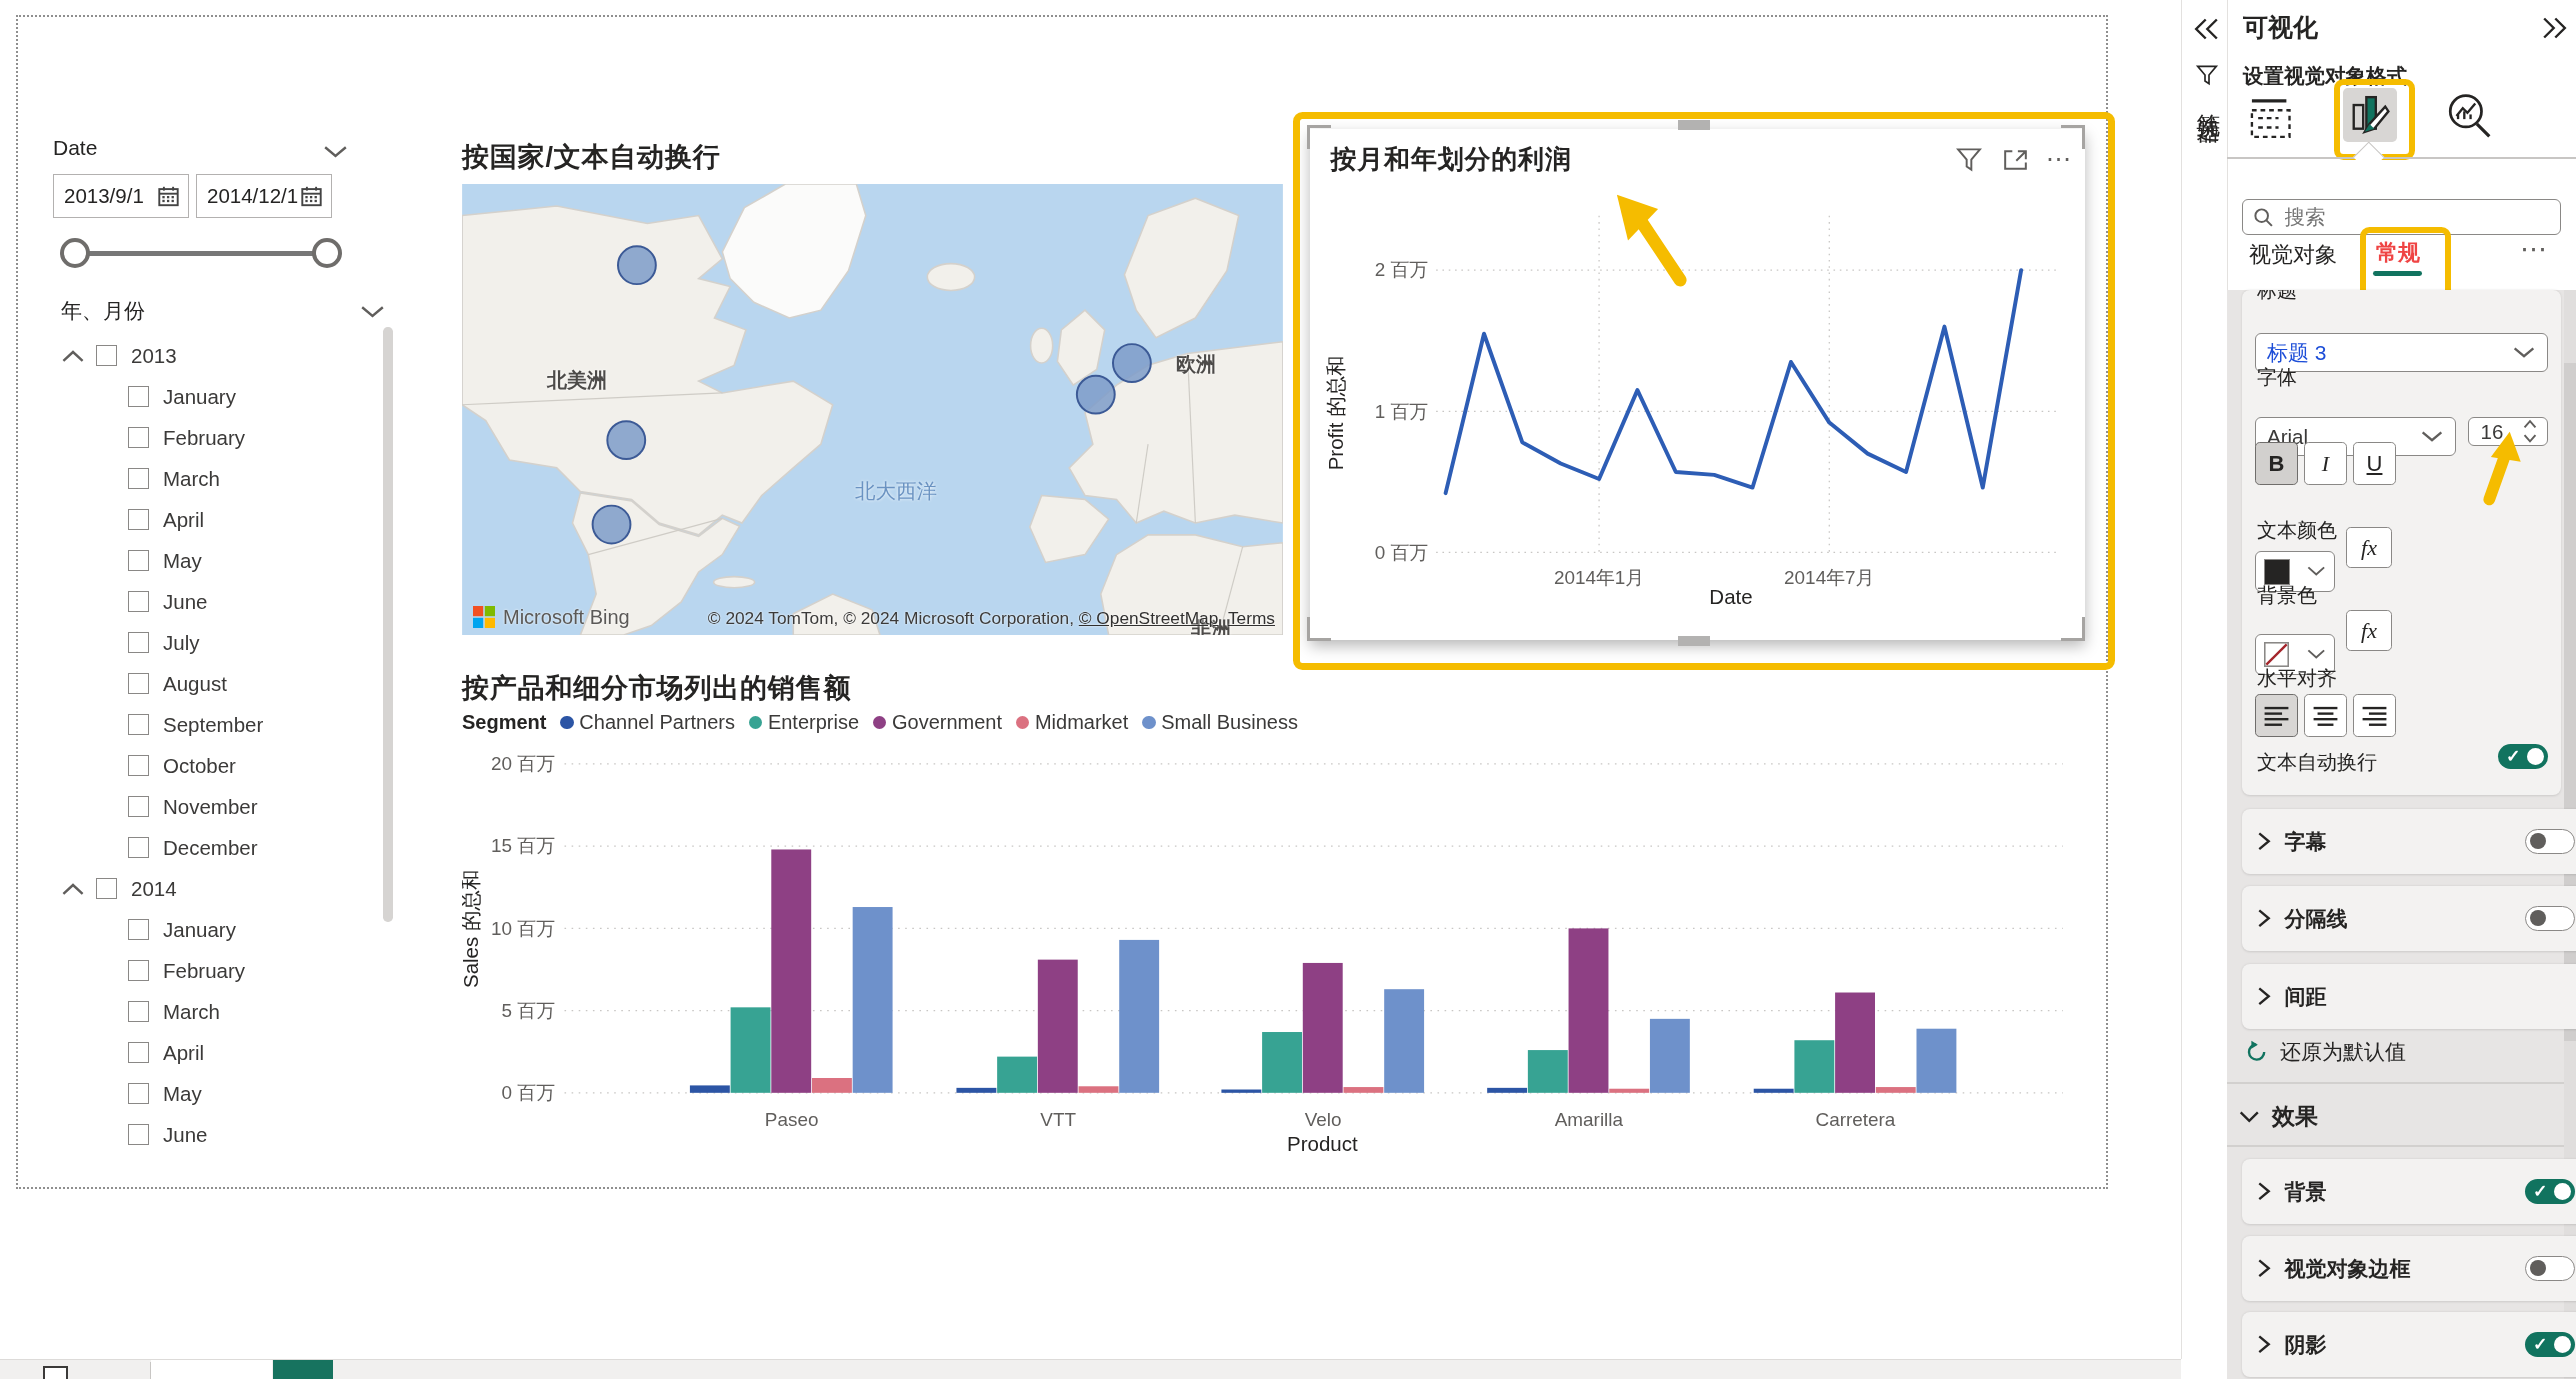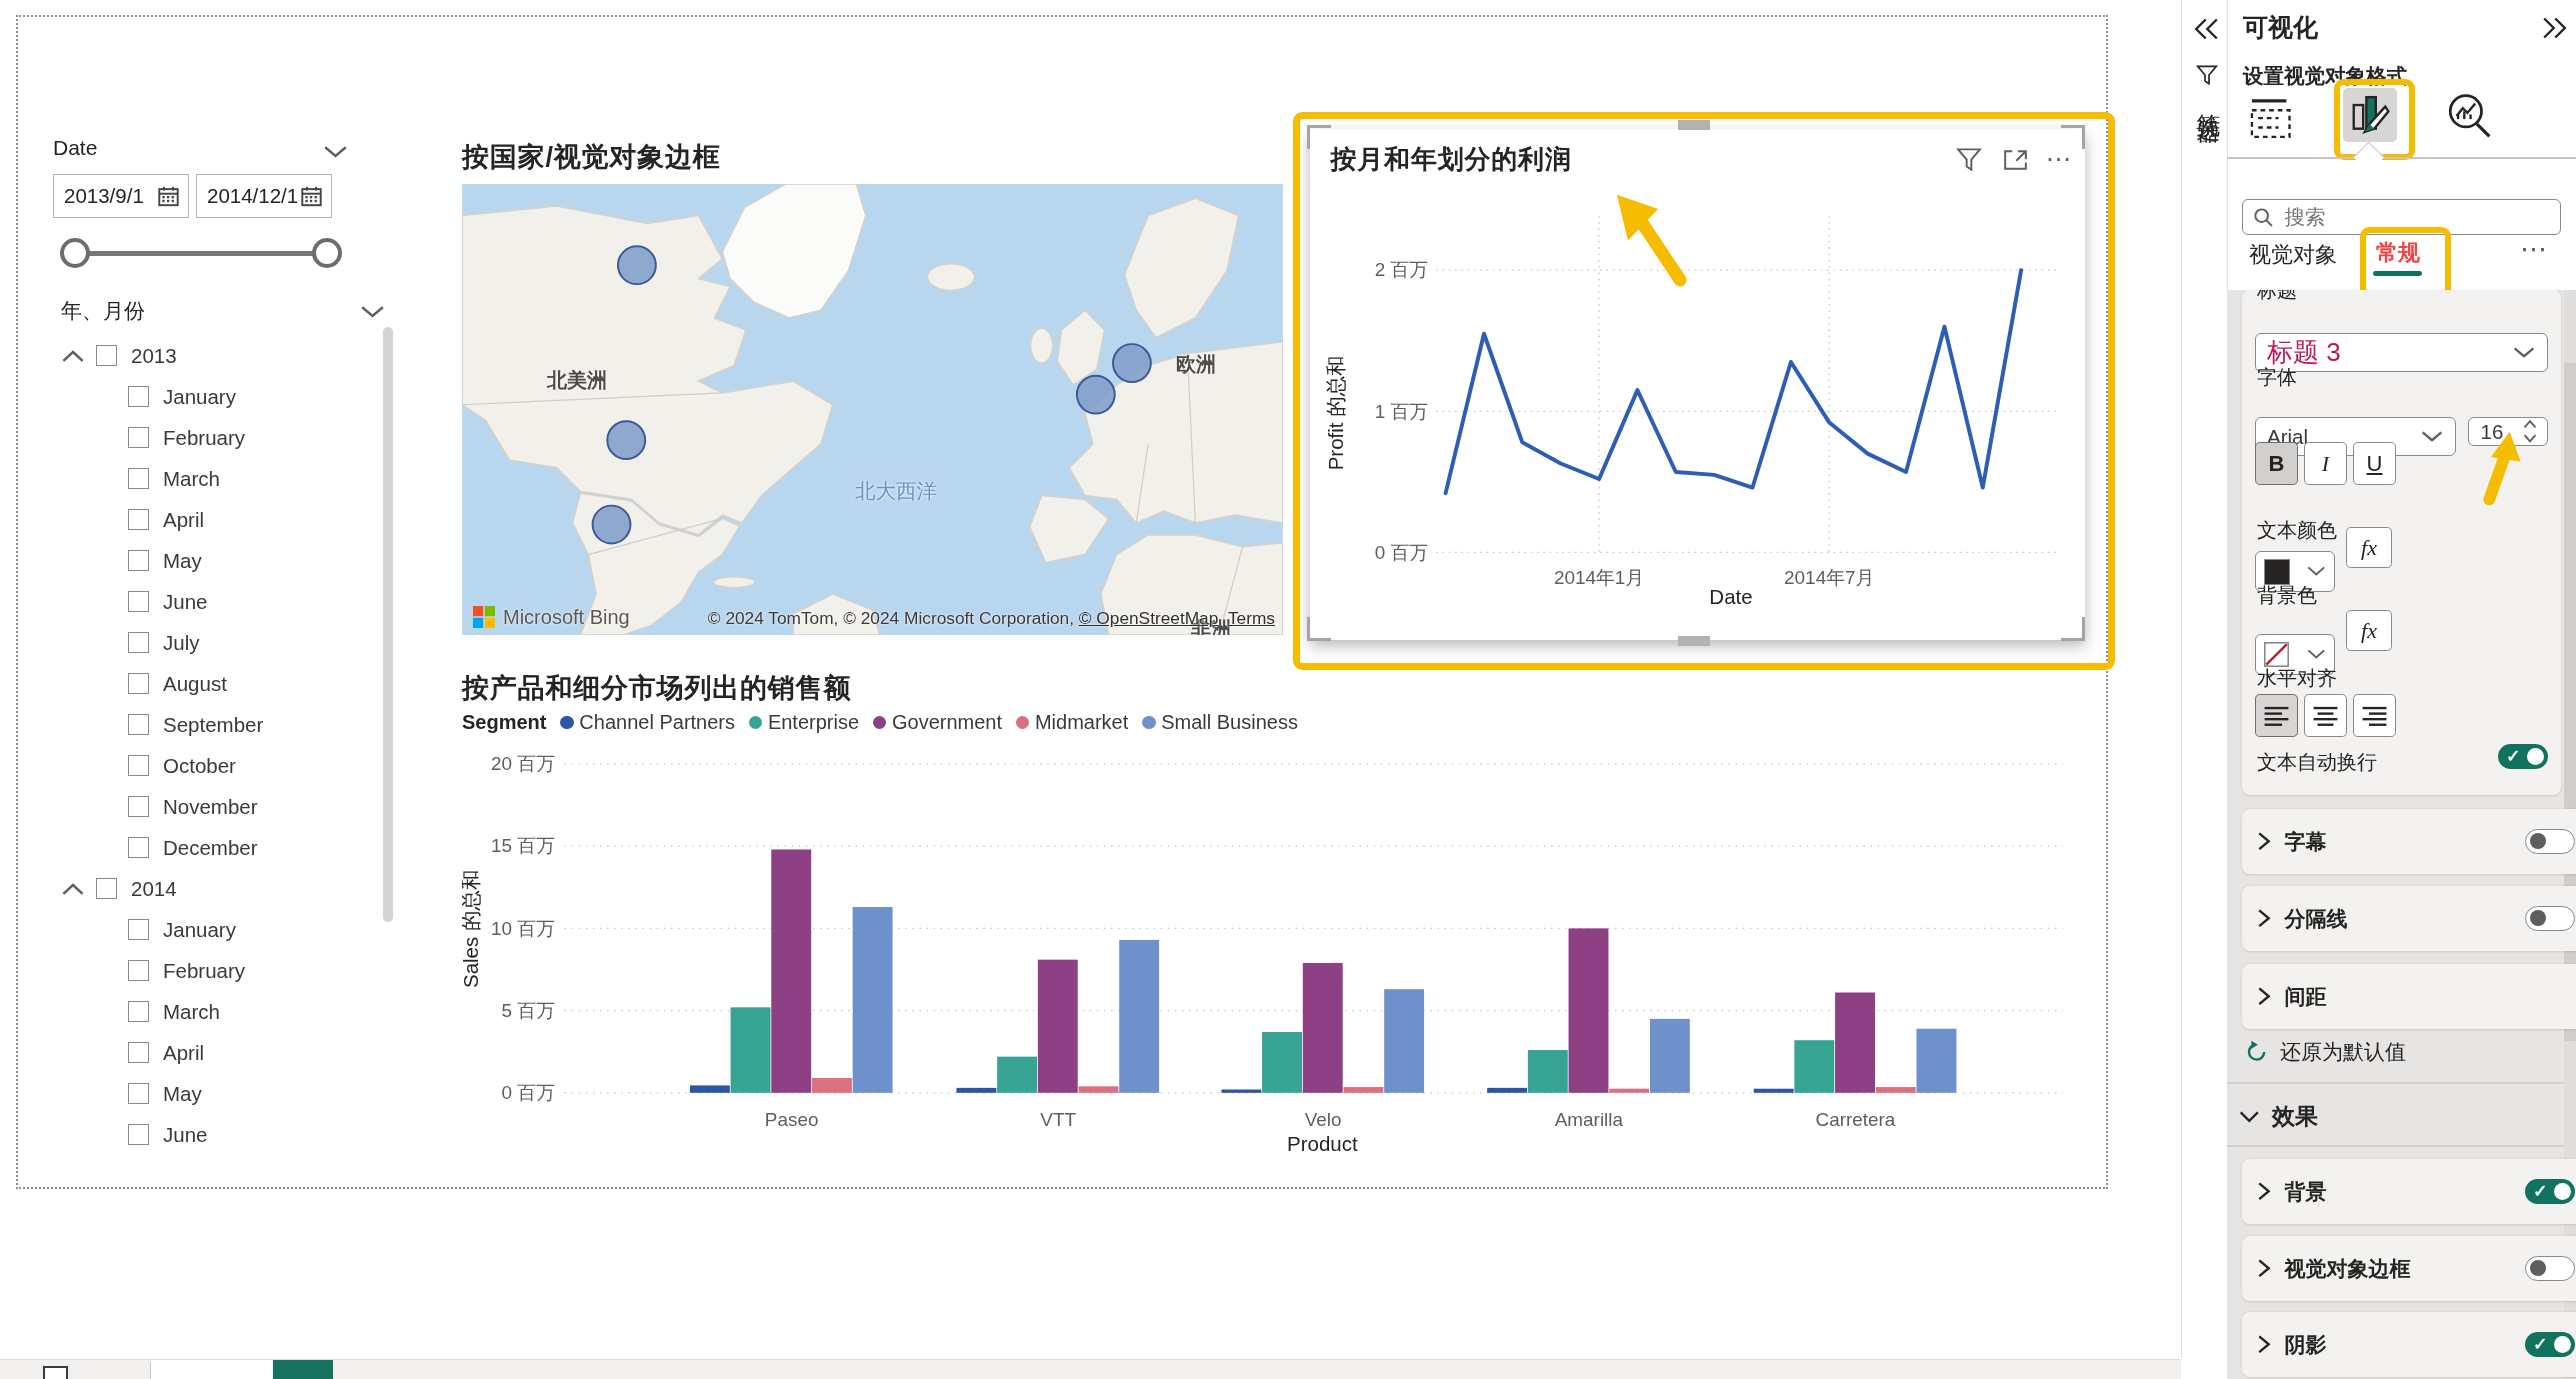--- a/index.html
+++ b/index.html
@@ -197,21 +197,21 @@
         <span class="cb"></span>
         <span class="tree-label">May</span>
       </div>
       <div class="tree-row" style="padding-left: 67px;">
         <span class="cb"></span>
         <span class="tree-label">June</span>
       </div>
     </div>
   <div class="abs" style="left:383px;top:327px;width:10.3px;height:595px;background:#d6d4d2;border-radius:4.7px;"></div>
 
-  <div class="abs vis-title" style="left:462px;top:139px;">按国家/视觉对象边框</div>
+  <div class="abs vis-title" style="left:462px;top:139px;">按国家/文本自动换行</div>
   <div class="abs" id="map-wrap">
     <svg width="821" height="451" viewBox="0 0 1041 572">
       <rect x="0" y="0" width="1041" height="572" fill="#B9D6EF"></rect>
 
       <path d="M330,86 L358,30 L410,0 L500,0 L512,40 L490,110 L455,160 L415,170 L370,150 L340,120 Z" fill="#FBFBFA" stroke="#D4D1CC" stroke-width="2"></path>
 
       <path d="M0,40 L120,28 L235,50 L300,40 L330,95 L300,120 L340,130 L320,170 L360,185 L345,230 L300,250 L330,265 L420,250 L470,280 L455,330 L420,360 L380,395 L355,430 L330,420 L300,445 L250,430 L215,400 L150,390 L120,360 L60,350 L30,300 L0,280 Z" fill="#F2F0EB" stroke="#D4D1CC" stroke-width="2"></path>
 
       <path d="M150,392 L215,402 L250,432 L300,447 L330,424 L352,434 L330,470 L300,492 L278,530 L240,560 L205,572 L150,572 L170,520 L160,470 L140,430 Z" fill="#F2F0EB" stroke="#D4D1CC" stroke-width="2"></path>
 
@@ -443,21 +443,21 @@
 
   <div class="abs" id="pane-scroll-bg"></div>
   <div class="abs" style="left:2564px;top:290px;width:12px;height:1089px;background:#e0dedd;"></div>
   <div class="abs" style="left:2564px;top:363px;width:12px;height:678px;background:#d0cecd;"></div>
 
   <div class="card" style="top:290px;height:505px;"></div>
   <div class="abs" style="left:2257px;top:290px;width:95px;height:12.6px;overflow:hidden;">
     <div style="font-size:20px;color:#252423;margin-top:-12.6px;">标题</div>
   </div>
   <div class="abs ctl" style="left:2255px;top:309px;width:293px;height:39px;justify-content:space-between;padding:0 11px;">
-    <span style="font-size:26px;color:#be185d;">标题 3</span>
+    <span style="font-size:21px;color:#1d4ed8;">标题 3</span>
     <svg width="24" height="14" viewBox="0 0 30 18">
         <polyline points="3,3 15,13 27,3" class="chev"></polyline>
       </svg>
   </div>
   <div class="abs pane-label" style="left:2257px;top:364px;">字体</div>
   <div class="abs ctl" style="left:2255px;top:393px;width:201px;height:39px;justify-content:space-between;padding:0 11px;">
     <span style="font-size:20.5px;color:#3b3a39;">Arial</span>
     <svg width="24" height="14" viewBox="0 0 30 18">
         <polyline points="3,3 15,13 27,3" class="chev"></polyline>
       </svg>

